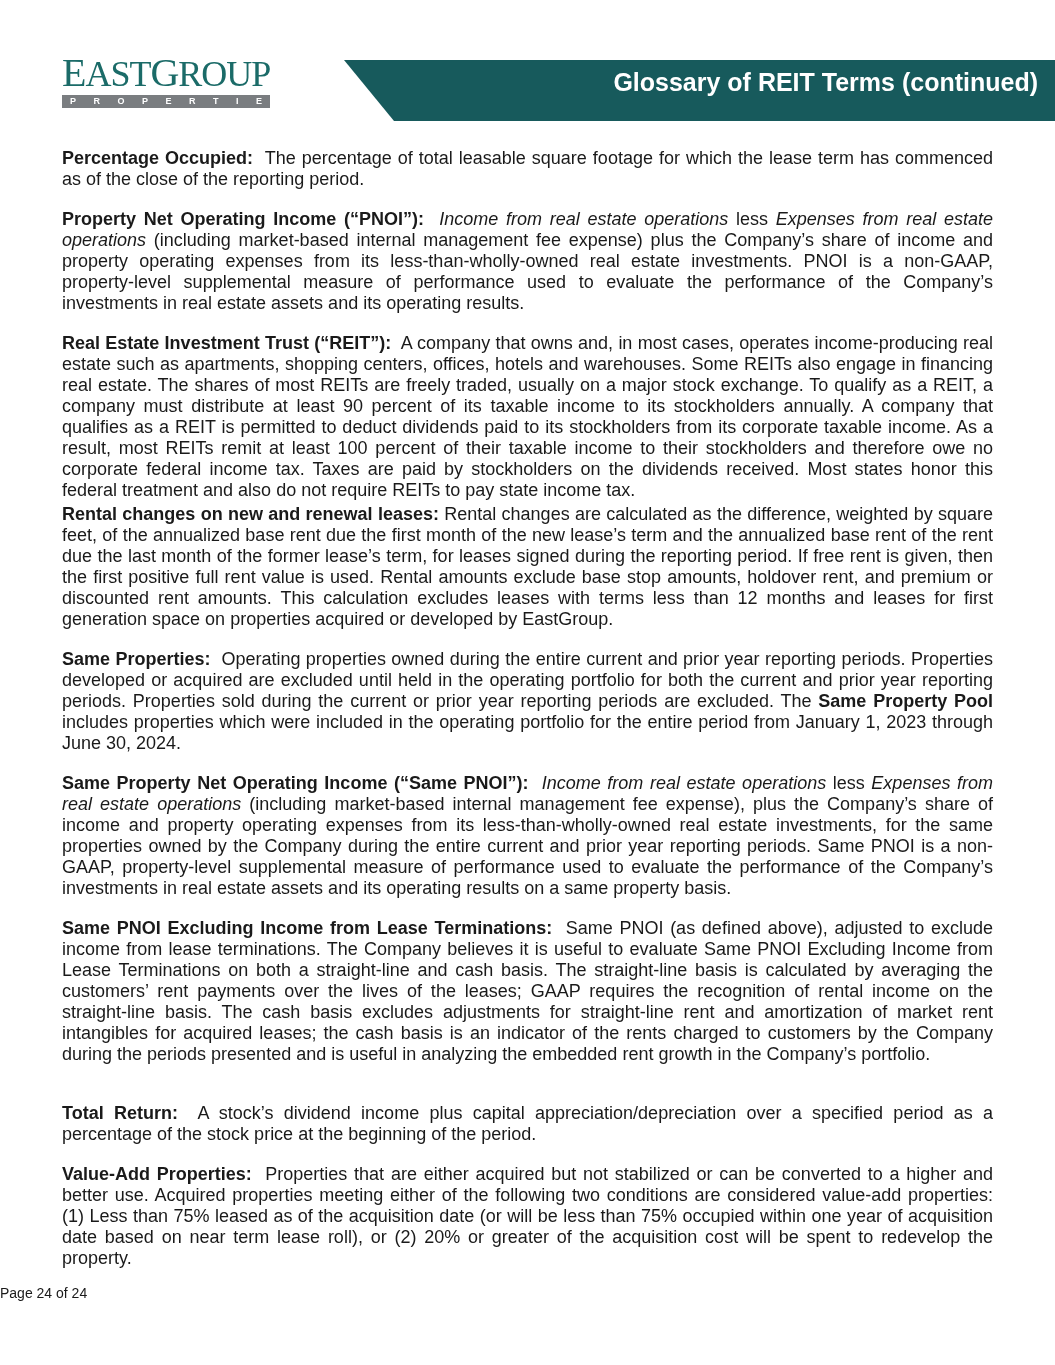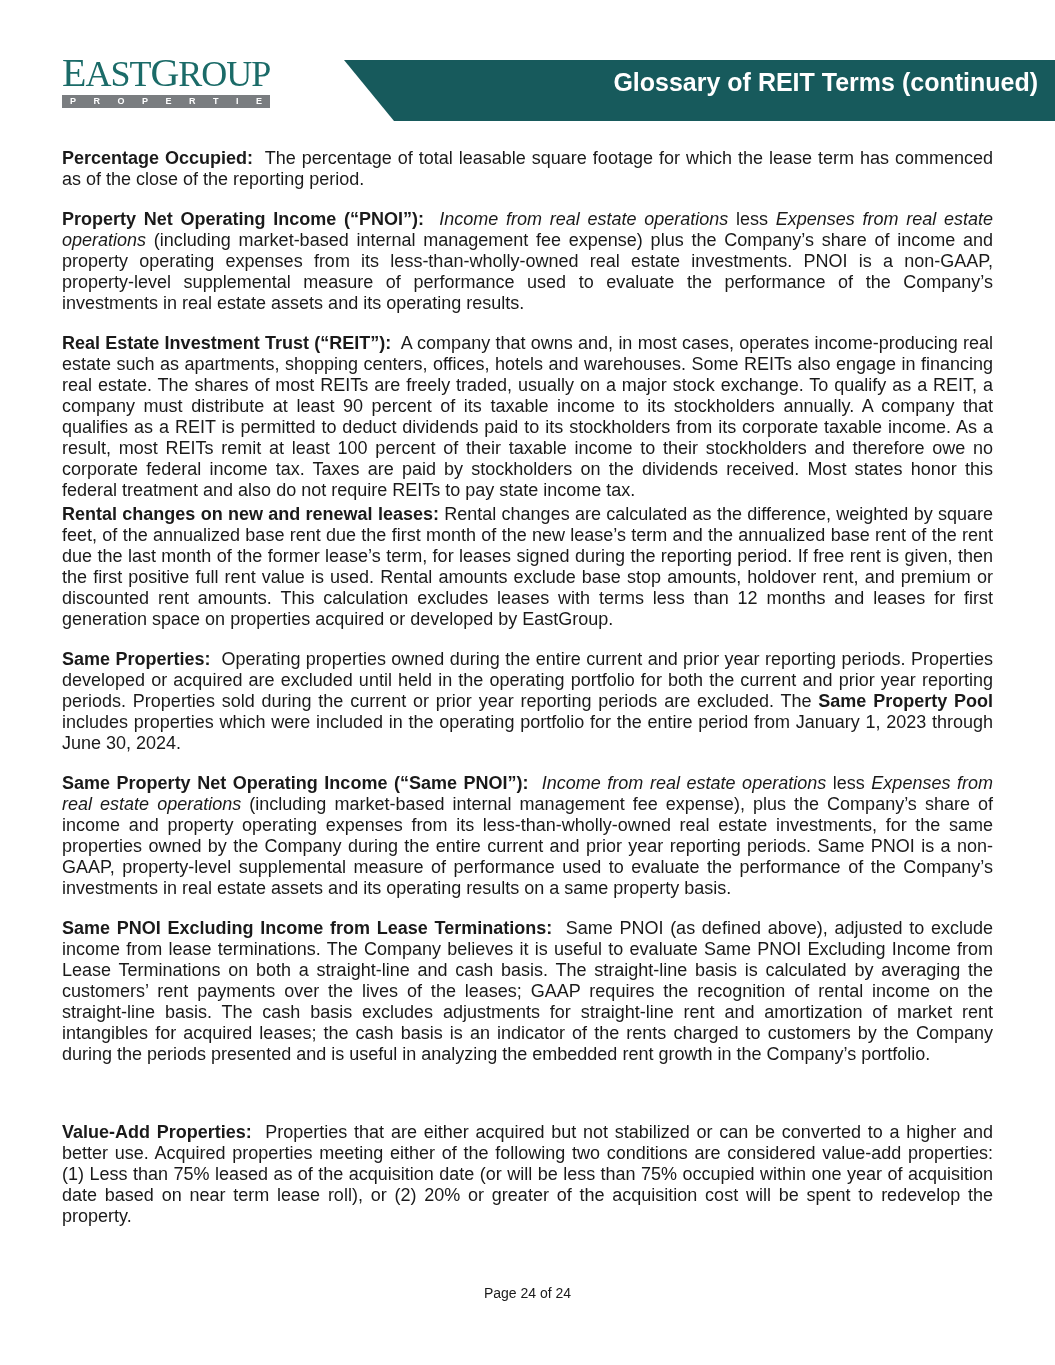--- a/index.html
+++ b/index.html
@@ -11,21 +11,21 @@
   .logo-word .sm { font-size:36px; }
   .logo-bar { margin-top:4px; background:#7a7d80; color:#fff; font-size:9px; font-weight:bold; letter-spacing:17.5px; height:13px; line-height:13px; padding-left:8px; white-space:nowrap; overflow:hidden; }
   .banner { position:absolute; left:344px; top:60px; width:711px; height:61px; }
   .banner svg { position:absolute; left:0; top:0; }
   .banner-title { position:absolute; right:17px; top:8px; color:#ffffff; font-weight:bold; font-size:25px; }
   .content { position:absolute; left:62px; top:148px; width:931px; font-size:18px; line-height:21px; }
   .entry { text-align:justify; margin:0; }
   .gap { height:19px; }
   .gap-sm { height:3px; }
   .term { font-weight:bold; }
-  .footer { position:absolute; top:1285px; left:0; width:1055px; text-align:center; font-size:14px; }
+  .footer { position:absolute; top:1285px; left:0; width:1055px; text-align:left; font-size:14px; }
 </style>
 </head>
 <body>
 
 <div class="logo">
   <div class="logo-word"><span class="big">E</span><span class="sm">AST</span><span class="big">G</span><span class="sm">ROUP</span></div>
   <div class="logo-bar">PROPERTIES</div>
 </div>
 
 <div class="banner">
@@ -44,17 +44,18 @@
   <div class="gap-sm"></div>
   <p class="entry"><span class="term">Rental changes on new and renewal leases:</span> <span>Rental changes are calculated as the difference, weighted by square feet, of the annualized base rent due the first month of the new lease’s term and the annualized base rent of the rent due the last month of the former lease’s term, for leases signed during the reporting period.  If free rent is given, then the first positive full rent value is used.  Rental amounts exclude base stop amounts, holdover rent, and premium or discounted rent amounts.  This calculation excludes leases with terms less than 12 months and leases for first generation space on properties acquired or developed by EastGroup.</span></p>
   <div class="gap"></div>
   <p class="entry"><span class="term">Same Properties:</span>&nbsp; <span>Operating properties owned during the entire current and prior year reporting periods. Properties developed or acquired are excluded until held in the operating portfolio for both the current and prior year reporting periods.  Properties sold during the current or prior year reporting periods are excluded.  The </span><b>Same Property Pool</b><span> includes properties which were included in the operating portfolio for the entire period from January 1, 2023 through June 30, 2024.</span></p>
   <div class="gap"></div>
   <p class="entry"><span class="term">Same Property Net Operating Income (“Same PNOI”):</span>&nbsp; <i>Income from real estate operations</i><span> less </span><i>Expenses from real estate operations</i><span> (including market-based internal management fee expense), plus the Company’s share of income and property operating expenses from its less-than-wholly-owned real estate investments, for the same properties owned by the Company during the entire current and prior year reporting periods.  Same PNOI is a non-GAAP, property-level supplemental measure of performance used to evaluate the performance of the Company’s investments in real estate assets and its operating results on a same property basis.</span></p>
   <div class="gap"></div>
   <p class="entry"><span class="term">Same PNOI Excluding Income from Lease Terminations:</span>&nbsp; <span>Same PNOI (as defined above), adjusted to exclude income from lease terminations.  The Company believes it is useful to evaluate Same PNOI Excluding Income from Lease Terminations on both a straight-line and cash basis.  The straight-line basis is calculated by averaging the customers’ rent payments over the lives of the leases; GAAP requires the recognition of rental income on the straight-line basis.  The cash basis excludes adjustments for straight-line rent and amortization of market rent intangibles for acquired leases; the cash basis is an indicator of the rents charged to customers by the Company during the periods presented and is useful in analyzing the embedded rent growth in the Company’s portfolio.</span></p>
   <div class="gap"></div>
   <div class="gap"></div>
+  <p class="entry"><span class="term">Total Return:</span>&nbsp; <span>A stock’s dividend income plus capital appreciation/depreciation over a specified period as a percentage of the stock price at the beginning of the period.</span></p>
   <div class="gap"></div>
   <p class="entry"><span class="term">Value-Add Properties:</span>&nbsp; <span>Properties that are either acquired but not stabilized or can be converted to a higher and better use.  Acquired properties meeting either of the following two conditions are considered value-add properties:  (1) Less than 75% leased as of the acquisition date (or will be less than 75% occupied within one year of acquisition date based on near term lease roll), or (2) 20% or greater of the acquisition cost will be spent to redevelop the property.</span></p>
 </div>
 
 <div class="footer">Page 24 of 24</div>
 
 </body></html>

